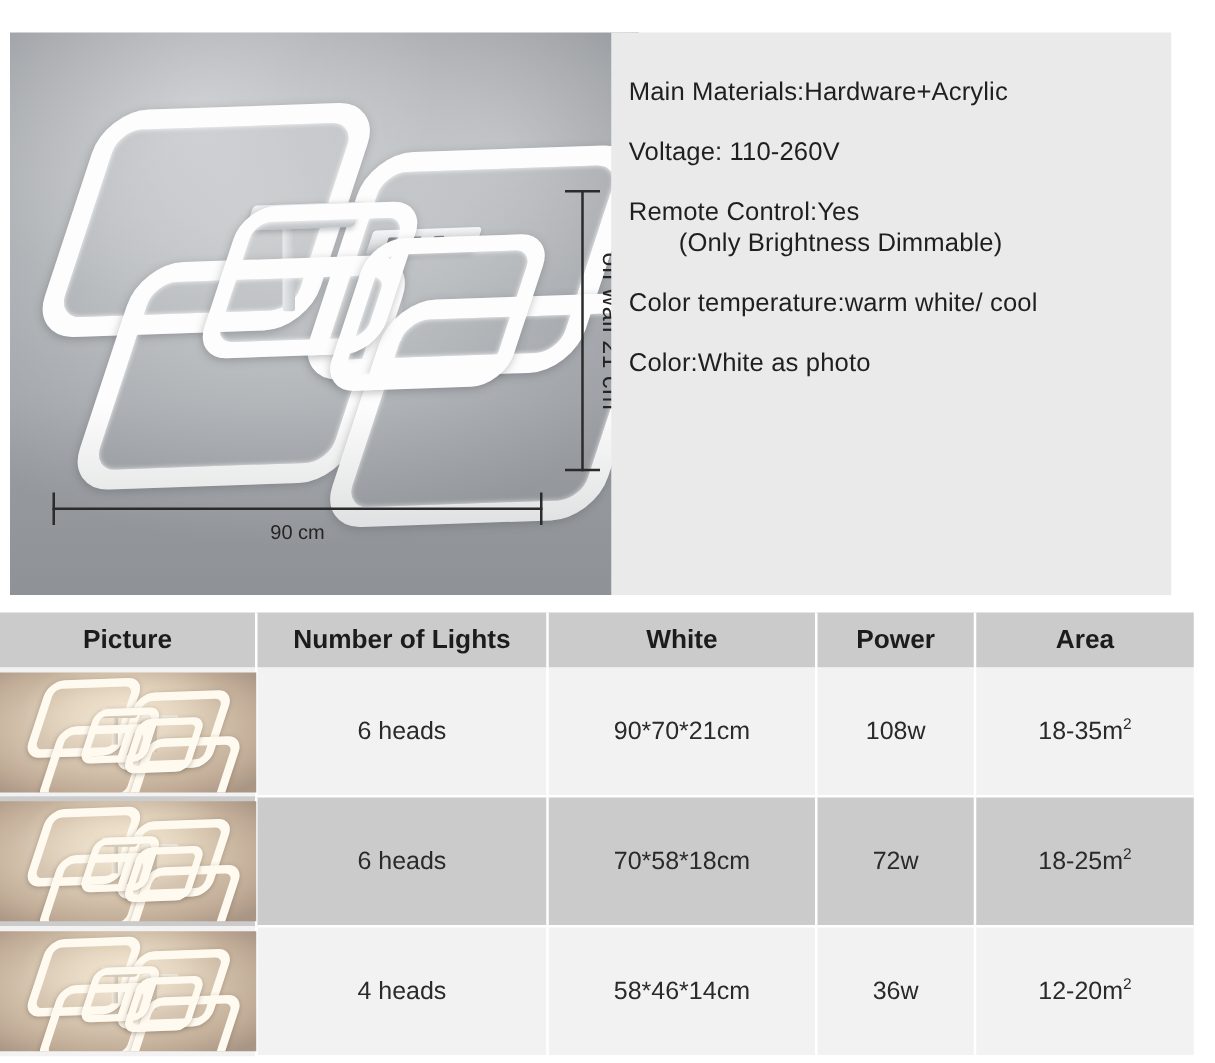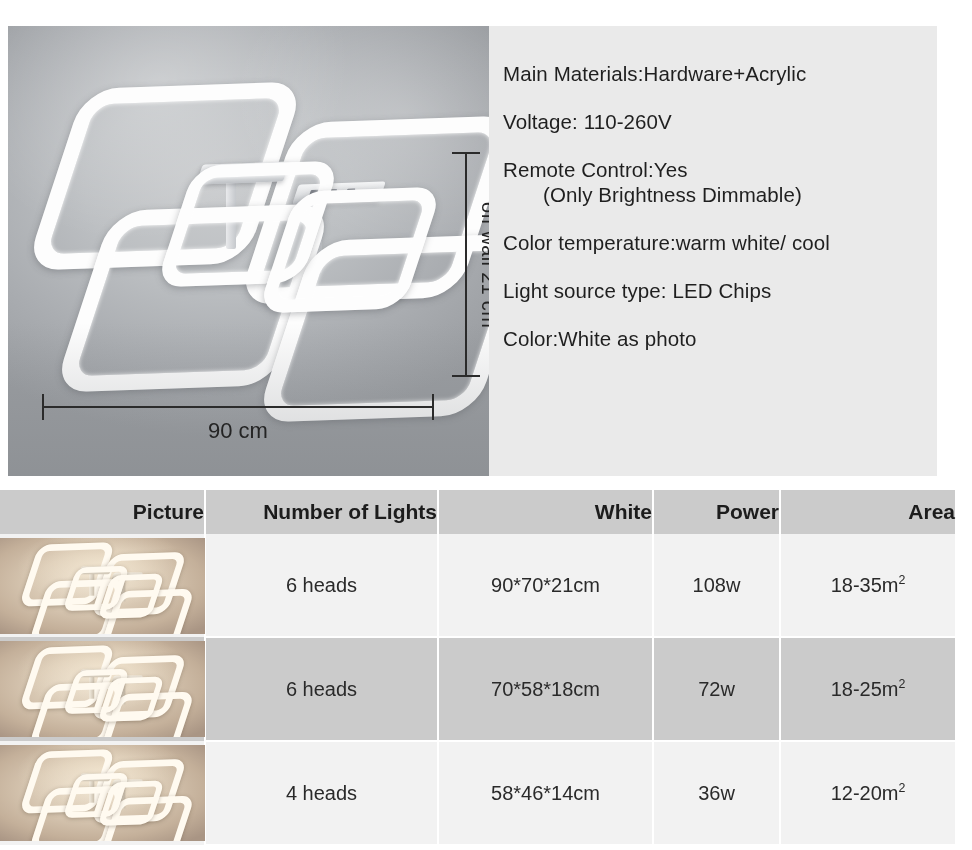--- a/index.html
+++ b/index.html
@@ -173,21 +173,21 @@
     background: #2b2b2b;
   }
   .dim-h::before { left: 0; }
   .dim-h::after  { right: 0; }
   .dim-h-label {
     position: absolute;
     left: 42px;
     top: 418px;
     width: 392px;
     text-align: center;
-    font-size: 22px;
+    font-size: 16px;
     color: #242424;
   }
 
   
   .spec-panel {
     position: absolute;
     left: 489px;
     top: 26px;
     width: 448px;
     height: 450px;
@@ -221,21 +221,21 @@
     height: 350px;
     border-collapse: collapse;
     table-layout: fixed;
   }
   .spec-table th {
     background: #cbcbcb;
     font-size: 21px;
     font-weight: 700;
     color: #1c1c1c;
     height: 44px;
-    text-align: right;
+    text-align: center;
     border-right: 2px solid #ffffff;
     padding: 0;
   }
   .spec-table th:last-child { border-right: none; }
 
   .spec-table td {
     font-size: 20px;
     color: #2a2a2a;
     text-align: center;
     height: 96px;
@@ -360,21 +360,20 @@
   <div class="spec-panel">
     <div class="spec-line">Main Materials:Hardware+Acrylic</div>
     <div class="spec-line">Voltage: 110-260V</div>
     <div class="spec-line">
       <span>Remote Control:Yes</span>
       <span class="spec-sub">(Only Brightness Dimmable)</span>
     </div>
     <div class="spec-line">
       <span>Color temperature:warm white/ cool</span>
     </div>
-    <div class="spec-line">Light source type: LED Chips</div>
     <div class="spec-line">Color:White as photo</div>
   </div>
 </div>
 
 <table class="spec-table">
   <colgroup>
     <col class="col-pic">
       <col class="col-num">
       <col class="col-size">
       <col class="col-power">

